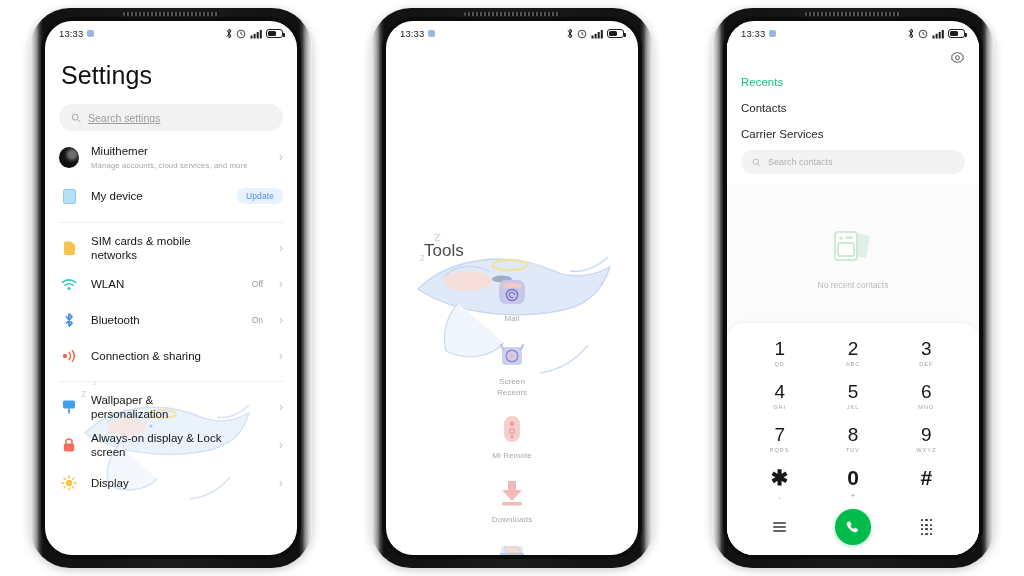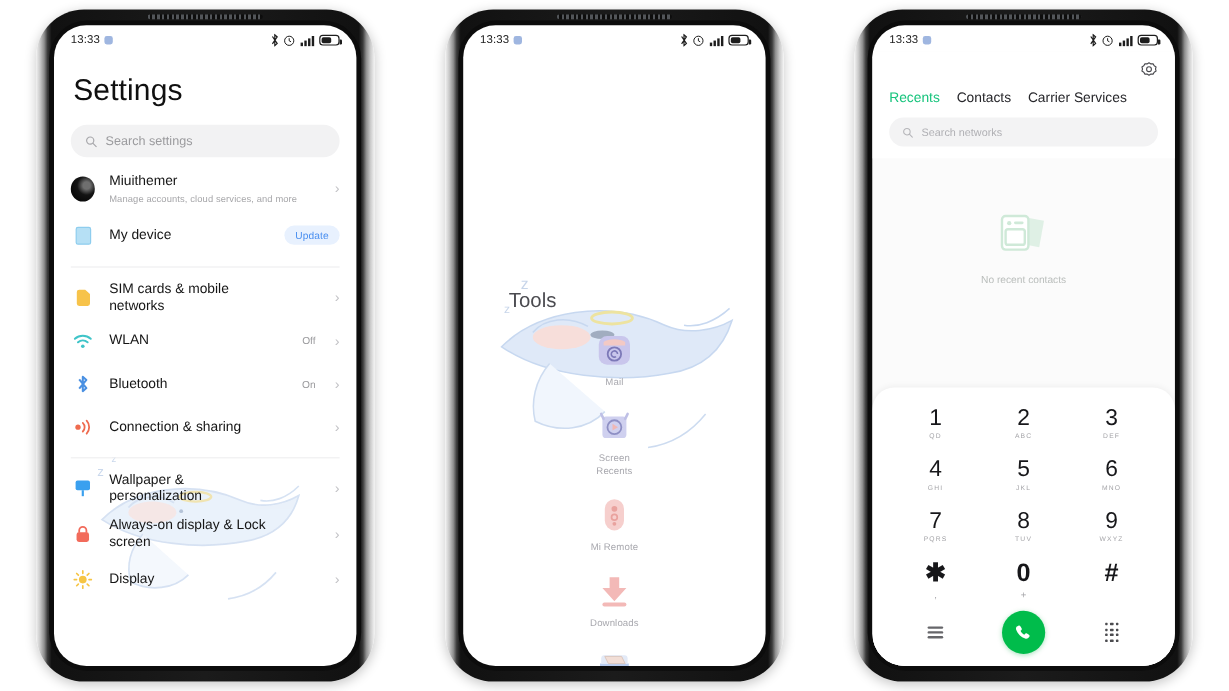--- a/index.html
+++ b/index.html
@@ -68,21 +68,21 @@
 
   
   .settings-body { position: relative; height: calc(100% - 22px); }
   .page-title {
     font-size: 25px; font-weight: 400; color: #101010;
     padding: 18px 0 0 16px; letter-spacing: .1px;
   }
   .search-pill {
     margin: 14px 14px 0 14px; height: 27px; border-radius: 14px;
     background: #f2f2f3; display: flex; align-items: center; gap: 7px;
-    padding: 0 12px; color: #9b9b9e; font-size: 10.5px;
+    padding: 0 12px; color: #9b9b9e; font-size: 10.5px; text-decoration: underline;
   }
   .search-pill svg { flex: none; }
 
   .list { margin-top: 6px; position: relative; z-index: 2; }
   .row {
     display: flex; align-items: center; gap: 12px;
     padding: 0 14px; min-height: 36px;
   }
   .row .ico { width: 20px; display: flex; justify-content: center; align-items: center; flex: none; }
   .row .txt { flex: 1; min-width: 0; }
@@ -125,21 +125,21 @@
   .app-icon { width: 34px; height: 34px; }
   .app-name {
     font-size: 8px; color: #a8a8ae; text-align: center; line-height: 1.3;
     max-width: 54px; letter-spacing: .1px;
   }
 
   
   .dialer-body { position: relative; height: calc(100% - 22px); background: #fbfbfb; }
   .dialer-top { background: #ffffff; padding-bottom: 10px; }
   .gear-row { display: flex; justify-content: flex-end; padding: 8px 14px 0 14px; }
-  .tabs { display: flex; gap: 14px; padding: 10px 14px 0 14px; align-items: baseline; }
+  .tabs { display: flex; gap: 14px; padding: 10px 14px 0 14px; align-items: baseline; flex-direction: column; }
   .tab { font-size: 11.5px; color: #26262a; white-space: nowrap; }
   .tab.active { color: #17c47d; }
   .dial-search {
     margin: 10px 14px 0 14px; height: 24px; border-radius: 12px;
     background: #f3f3f4; display: flex; align-items: center; gap: 7px;
     padding: 0 11px; color: #b0b0b4; font-size: 9px;
   }
   .empty-state {
     display: flex; flex-direction: column; align-items: center;
     justify-content: center; padding-top: 42px; gap: 8px;
@@ -519,21 +519,21 @@
             <div class="tab active">Recents</div>
             <div class="tab">Contacts</div>
             <div class="tab">Carrier Services</div>
           </div>
 
           <div class="dial-search">
             <svg width="9" height="9" viewBox="0 0 12 12">
                 <circle cx="5" cy="5" r="3.6" fill="none" stroke="#b5b5b9" stroke-width="1.2"></circle>
                 <path d="M7.8 7.8L11 11" stroke="#b5b5b9" stroke-width="1.2" stroke-linecap="round"></path>
               </svg>
-            <span>Search networks</span>
+            <span>Search contacts</span>
           </div>
         </div>
 
         <div class="empty-state">
           <svg width="50" height="46" viewBox="0 0 50 46">
             <path d="M26 7l16 3-4 22-16-3z" fill="#dff0e5"></path>
             <rect x="7" y="6" width="22" height="28" rx="3" fill="#fff" stroke="#cfe9d8" stroke-width="2"></rect>
             <circle cx="13" cy="12" r="1.8" fill="#cfe9d8"></circle>
             <rect x="17" y="10.5" width="8" height="2.4" rx="1.2" fill="#cfe9d8"></rect>
             <rect x="10" y="17" width="16" height="13" rx="2" fill="none" stroke="#cfe9d8" stroke-width="2"></rect>

